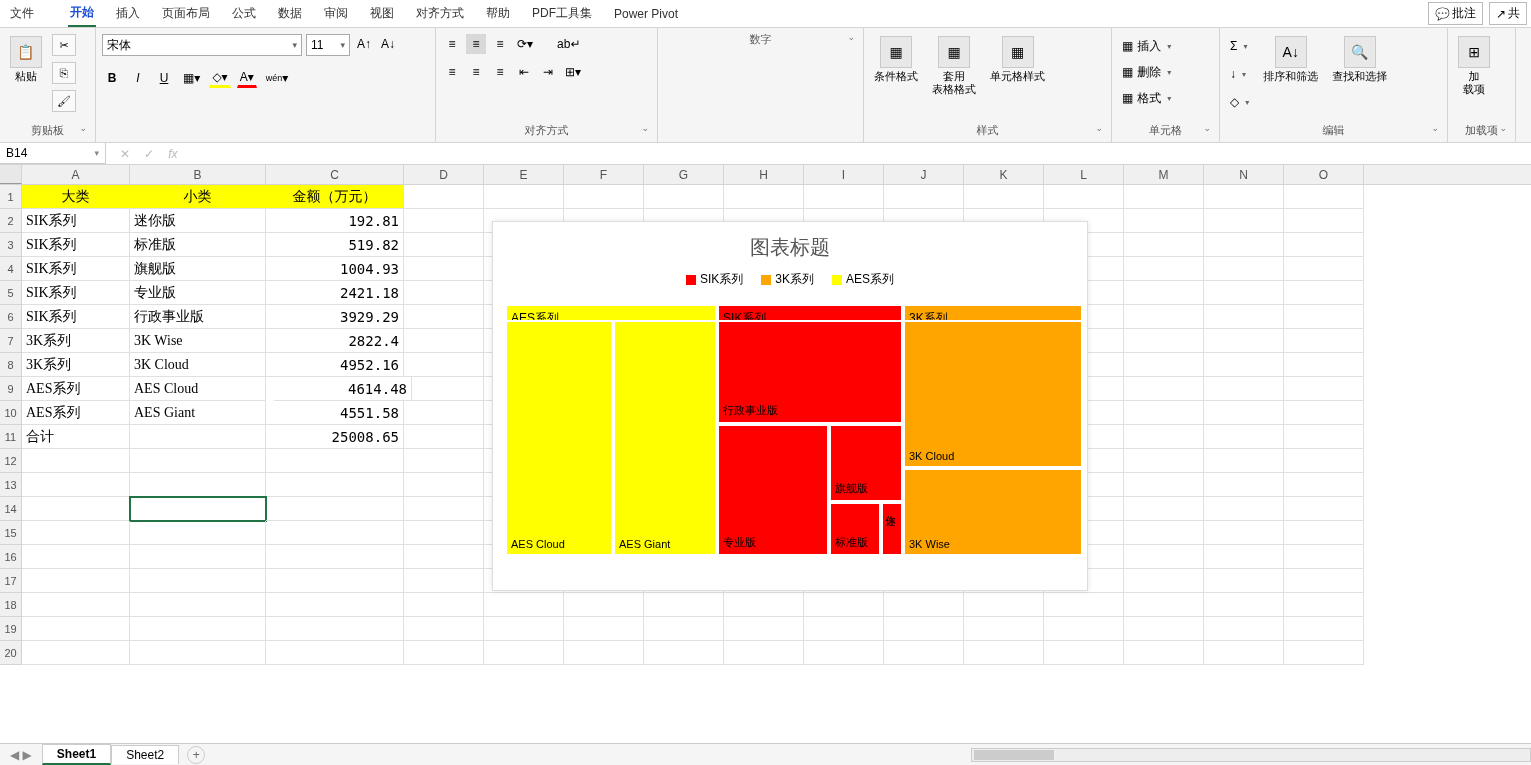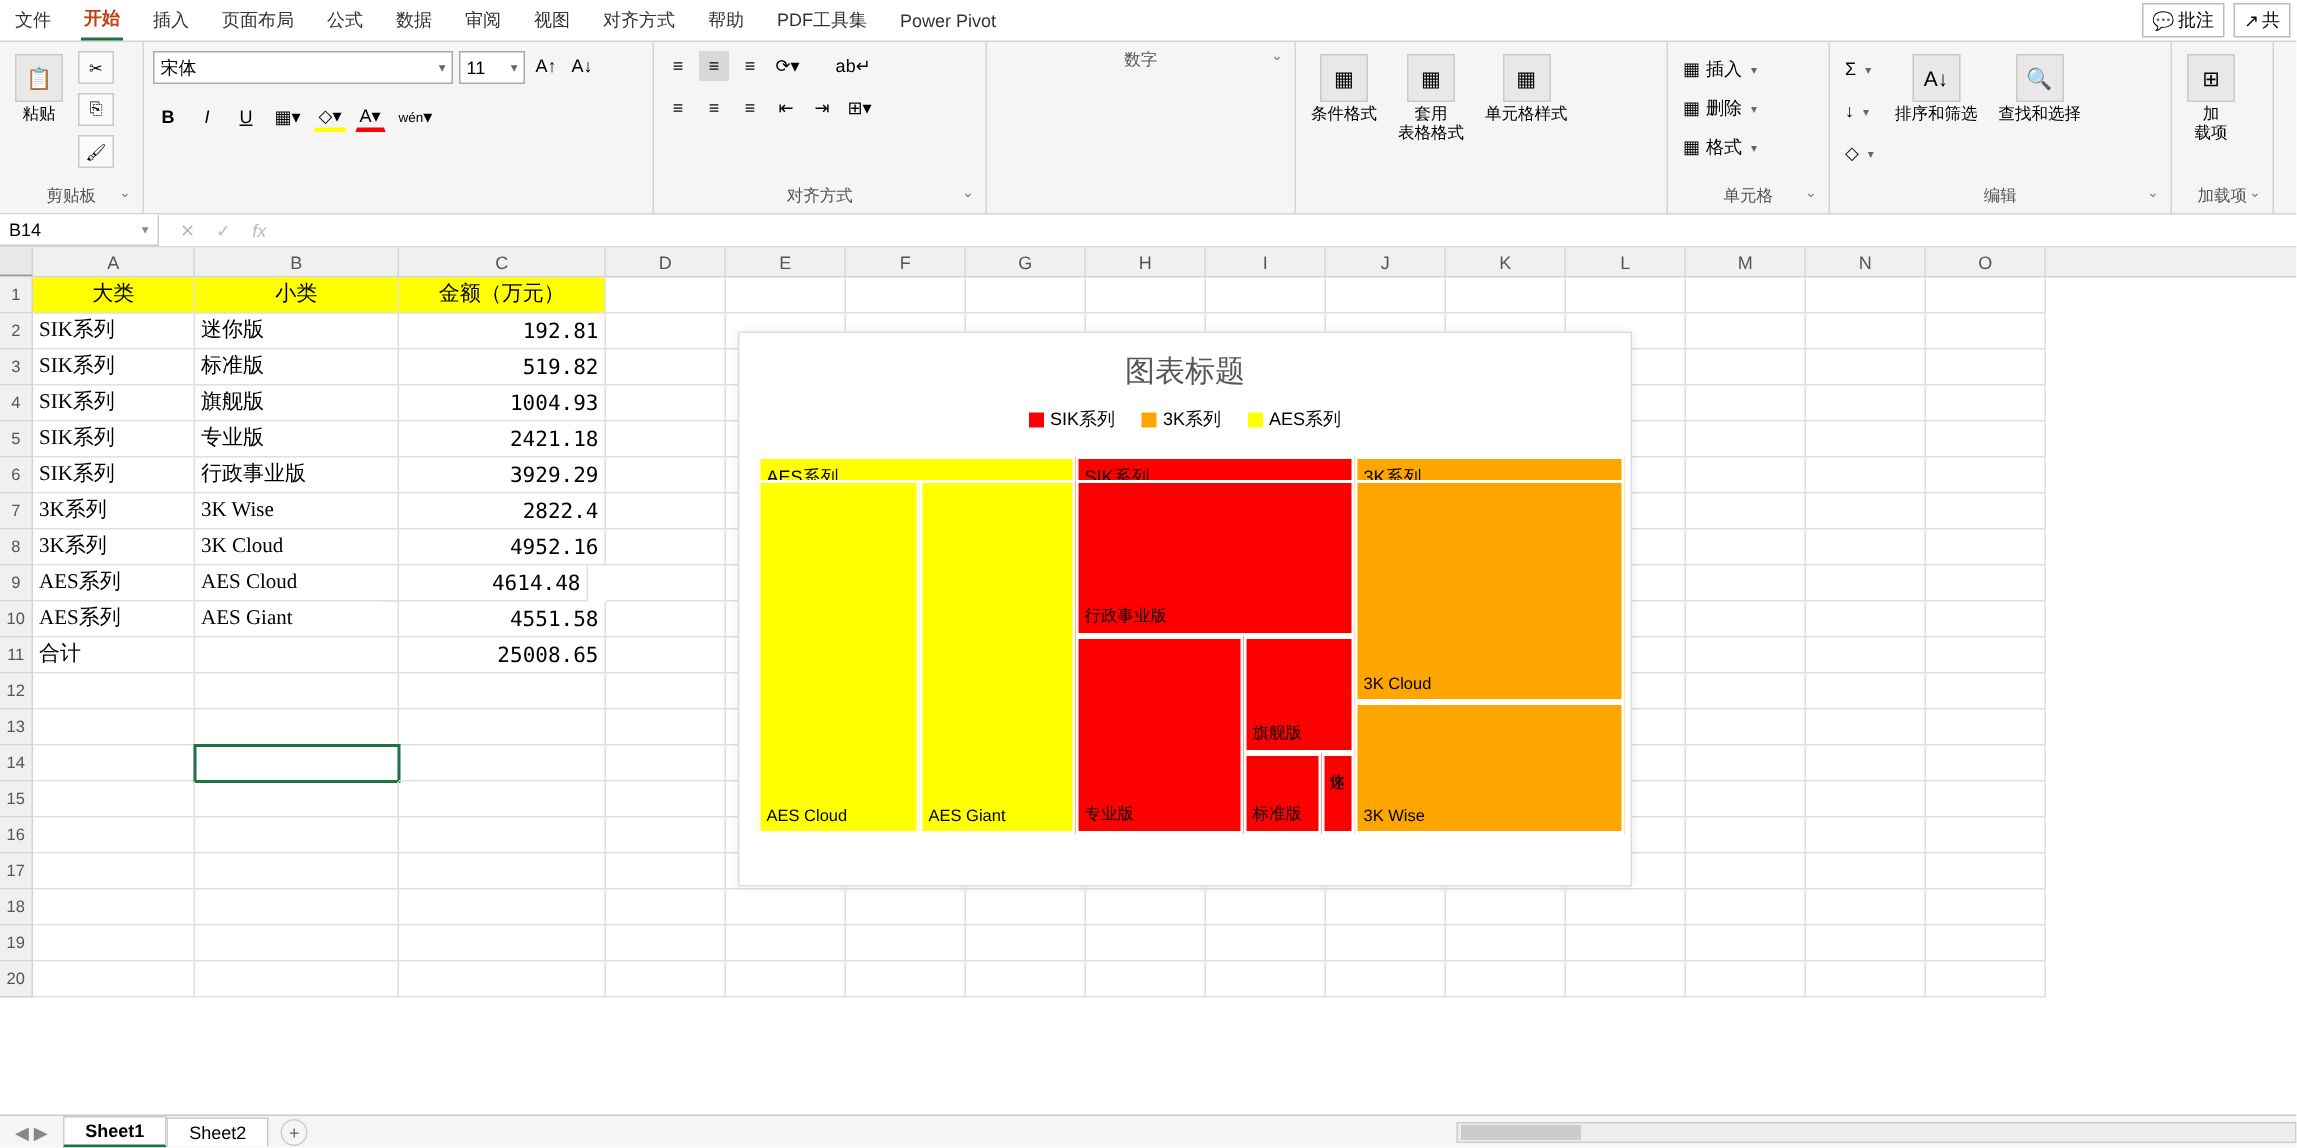--- a/index.html
+++ b/index.html
@@ -1,21 +1,21 @@
 <!DOCTYPE html>
 <html><head>
 <meta charset="utf-8">
 <style>
 * { box-sizing: border-box; margin: 0; padding: 0; font-family: "Microsoft YaHei", Arial, sans-serif; }
 body { background: #fff; font-size: 12px; overflow: hidden; width: 1531px; height: 765px; position: relative; }
 
 
 .tabs { display: flex; align-items: center; height: 28px; border-bottom: 1px solid #d4d4d4; padding-left: 8px; gap: 18px; background: #fff; }
 .tab { color: #333; cursor: pointer; padding: 4px 2px; }
-.tab.active { font-weight: bold; border-bottom: 2px solid #217346; color: #c2410c; }
+.tab.active { font-weight: bold; border-bottom: 2px solid #217346; color: #1d4ed8; margin-left: 14px; }
 .tabs-right { margin-left: auto; display: flex; gap: 6px; padding-right: 4px; }
 .chip { border: 1px solid #bbb; padding: 2px 6px; display: flex; align-items: center; gap: 2px; }
 
 
 .ribbon { display: flex; height: 115px; border-bottom: 1px solid #d4d4d4; background: #f5f5f5; }
 .group { border-right: 1px solid #d4d4d4; display: flex; flex-direction: column; padding: 2px 6px 0 6px; }
 .group-body { flex: 1; display: flex; align-items: flex-start; gap: 6px; padding-top: 4px; }
 .group-label { text-align: center; font-size: 11px; color: #555; padding: 2px 0 4px; position: relative; }
 .group-label::after { content: "⌄"; position: absolute; right: 2px; font-size: 9px; color: #777; }
 .vbtn { display: flex; flex-direction: column; align-items: center; gap: 2px; padding: 2px 4px; cursor: pointer; }
@@ -172,20 +172,21 @@
       <div class="vbtn">
           <div class="ico">▦</div>
           <div class="lbl" style="white-space:pre">套用
 表格格式</div>
         </div>
       <div class="vbtn">
           <div class="ico">▦</div>
           <div class="lbl">单元格样式</div>
         </div>
     </div>
+    <div class="group-label">样式</div>
   </div>
 
   <div class="group" style="width:108px">
     <div class="group-body" style="flex-direction:column; gap:2px;">
       <div class="menu-item">▦ <span>插入</span></div>
       <div class="menu-item">▦ <span>删除</span></div>
       <div class="menu-item">▦ <span>格式</span></div>
     </div>
     <div class="group-label">单元格</div>
   </div>
@@ -390,21 +391,21 @@
       <div class="cell" style="left: 702px; top: 168px; width: 80px;"></div>
       <div class="cell" style="left: 782px; top: 168px; width: 80px;"></div>
       <div class="cell" style="left: 862px; top: 168px; width: 80px;"></div>
       <div class="cell" style="left: 942px; top: 168px; width: 80px;"></div>
       <div class="cell" style="left: 1022px; top: 168px; width: 80px;"></div>
       <div class="cell" style="left: 1102px; top: 168px; width: 80px;"></div>
       <div class="cell" style="left: 1182px; top: 168px; width: 80px;"></div>
       <div class="cell" style="left: 1262px; top: 168px; width: 80px;"></div>
       <div class="cell" style="left: 0px; top: 192px; width: 108px;">AES系列</div>
       <div class="cell" style="left: 108px; top: 192px; width: 136px;">AES  Cloud</div>
-      <div class="cell num" style="left: 232px; top: 192px; width: 138px;">4614.48</div>
+      <div class="cell num" style="left: 252px; top: 192px; width: 138px;">4614.48</div>
       <div class="cell" style="left: 382px; top: 192px; width: 80px;"></div>
       <div class="cell" style="left: 462px; top: 192px; width: 80px;"></div>
       <div class="cell" style="left: 542px; top: 192px; width: 80px;"></div>
       <div class="cell" style="left: 622px; top: 192px; width: 80px;"></div>
       <div class="cell" style="left: 702px; top: 192px; width: 80px;"></div>
       <div class="cell" style="left: 782px; top: 192px; width: 80px;"></div>
       <div class="cell" style="left: 862px; top: 192px; width: 80px;"></div>
       <div class="cell" style="left: 942px; top: 192px; width: 80px;"></div>
       <div class="cell" style="left: 1022px; top: 192px; width: 80px;"></div>
       <div class="cell" style="left: 1102px; top: 192px; width: 80px;"></div>

